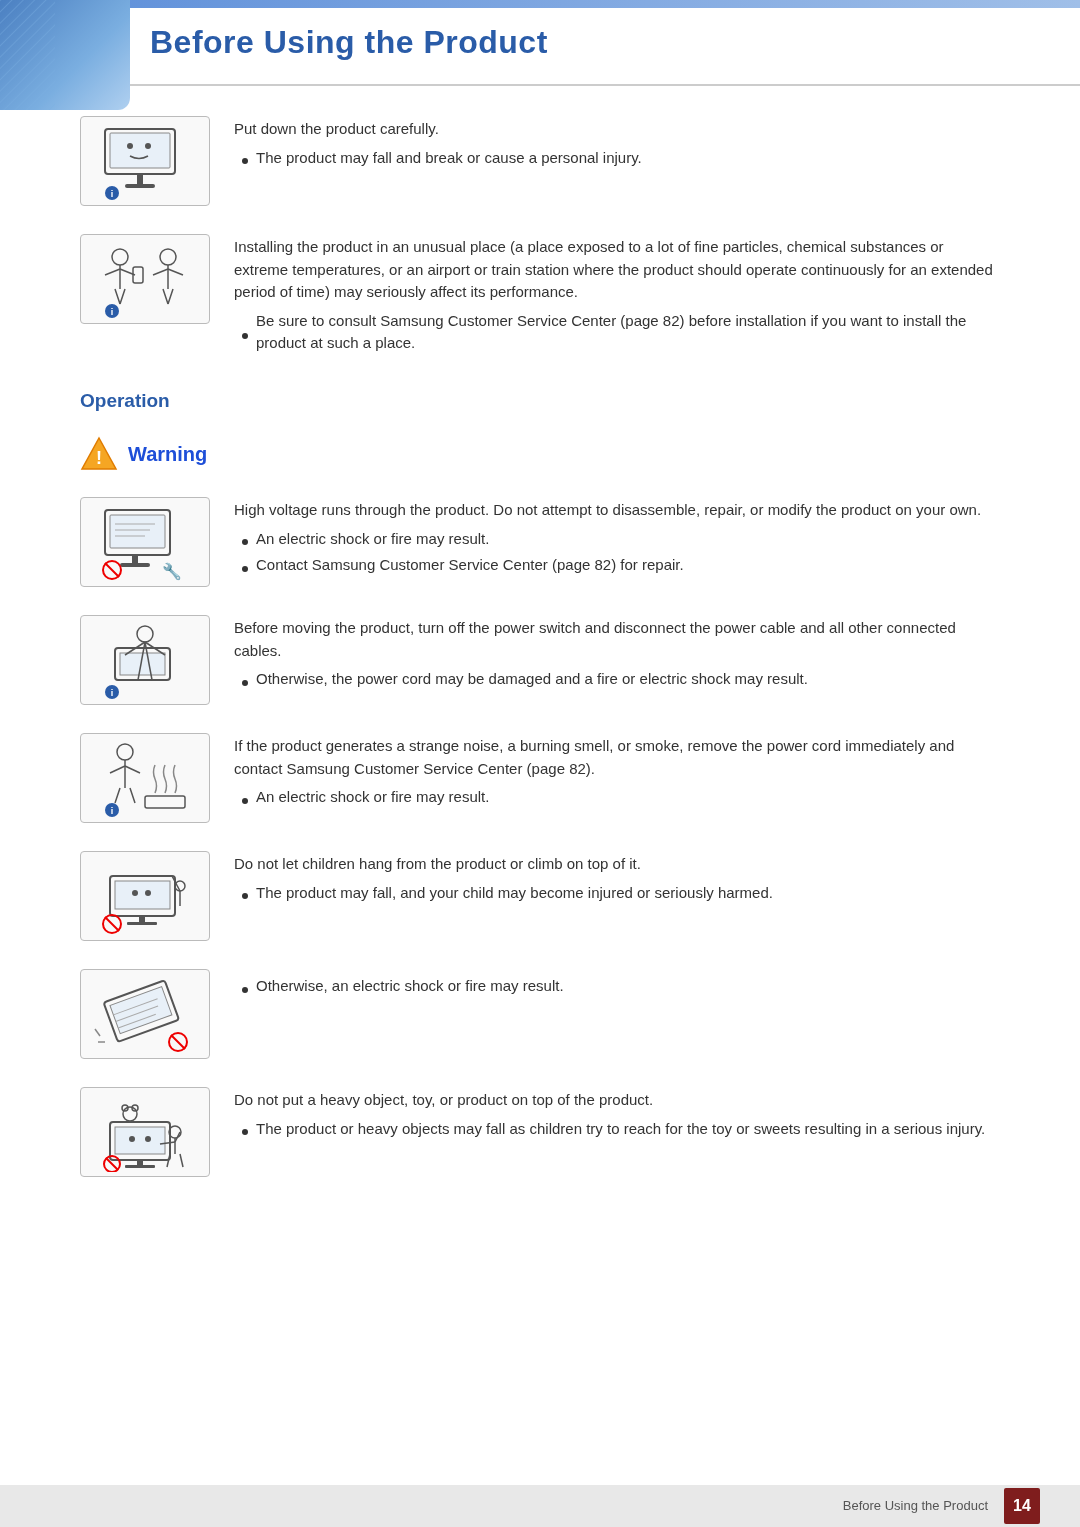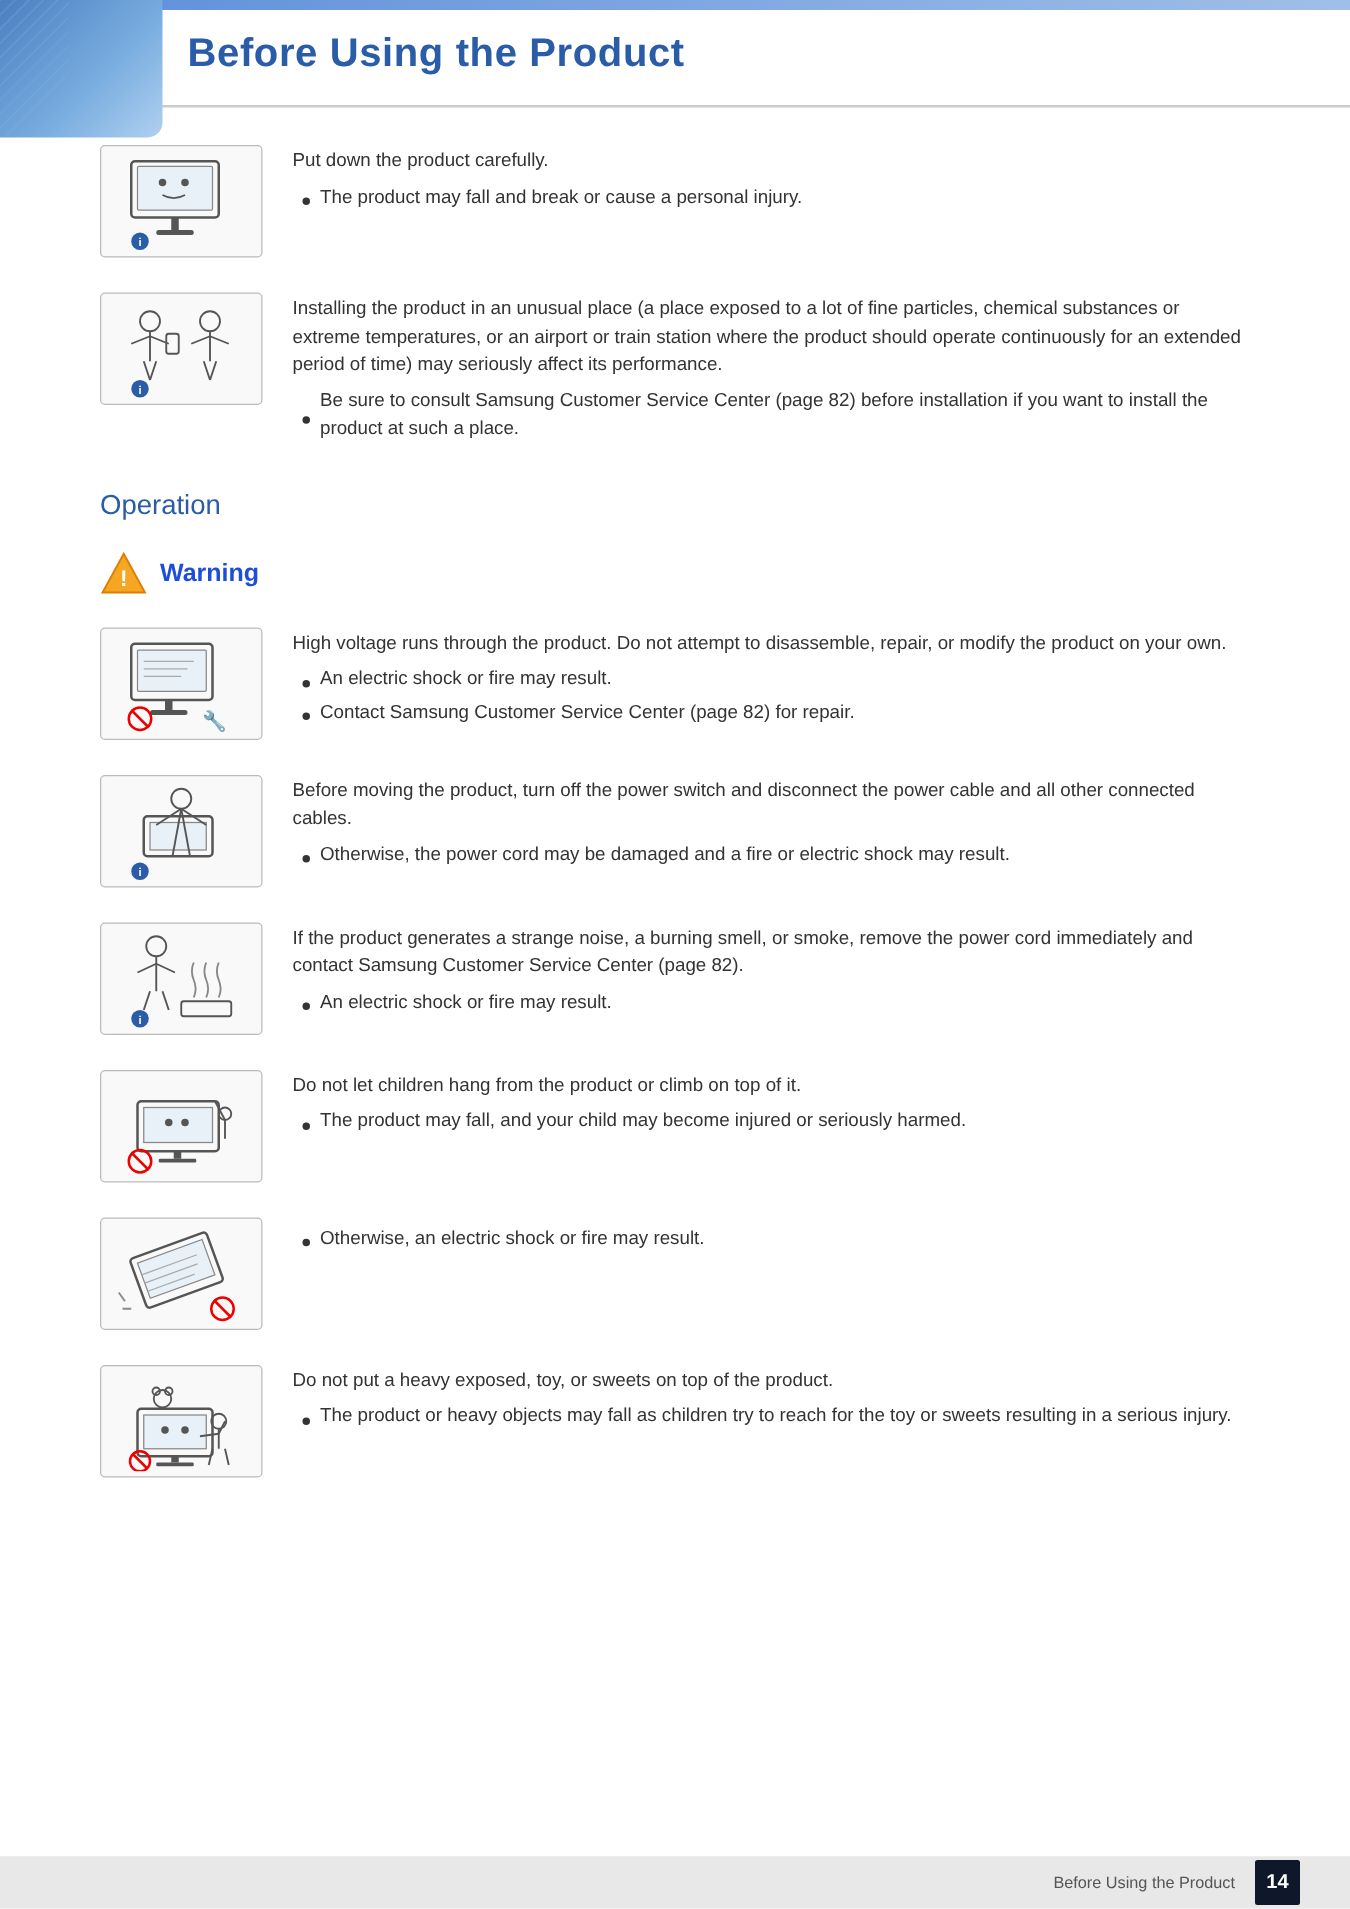--- a/index.html
+++ b/index.html
@@ -114,22 +114,22 @@
       margin-top: 7px;
       flex-shrink: 0;
     }
 
     
     .section-header {
       margin: 20px 0 20px 0;
     }
 
     .section-title {
-      font-size: 22px;
-      font-weight: normal;
+      font-size: 19px;
+      font-weight: bold;
       color: #2a5ca8;
     }
 
     
     .warning-badge {
       display: flex;
       align-items: center;
       gap: 10px;
       margin-bottom: 24px;
       margin-top: 10px;
@@ -160,21 +160,21 @@
       padding-right: 40px;
       gap: 16px;
     }
 
     .footer-text {
       font-size: 13px;
       color: #555;
     }
 
     .footer-page-num {
-      background: #0f172a;
+      background: #7f1d1d;
       color: #fff;
       font-size: 16px;
       font-weight: bold;
       width: 36px;
       height: 36px;
       display: flex;
       align-items: center;
       justify-content: center;
       border-radius: 2px;
     }
@@ -471,21 +471,21 @@
         <line x1="70" y1="52" x2="85" y2="50" stroke="#555" stroke-width="1.5"></line>
         <line x1="85" y1="50" x2="90" y2="40" stroke="#555" stroke-width="1.5"></line>
         <line x1="80" y1="62" x2="77" y2="75" stroke="#555" stroke-width="1.5"></line>
         <line x1="90" y1="62" x2="93" y2="75" stroke="#555" stroke-width="1.5"></line>
 
         <circle cx="22" cy="72" r="8" fill="none" stroke="#e00" stroke-width="2"></circle>
         <line x1="16" y1="66" x2="28" y2="78" stroke="#e00" stroke-width="2"></line>
       </svg>
     </div>
     <div class="item-text">
-      <p>Do not put a heavy exposed, toy, or sweets on top of the product.</p>
+      <p>Do not put a heavy object, toy, or product on top of the product.</p>
       <ul class="bullet-list">
         <li>
           <span class="bullet-dot"></span>
           <span>The product or heavy objects may fall as children try to reach for the toy or sweets resulting in a serious injury.</span>
         </li>
       </ul>
     </div>
   </div>
 
 </div>

